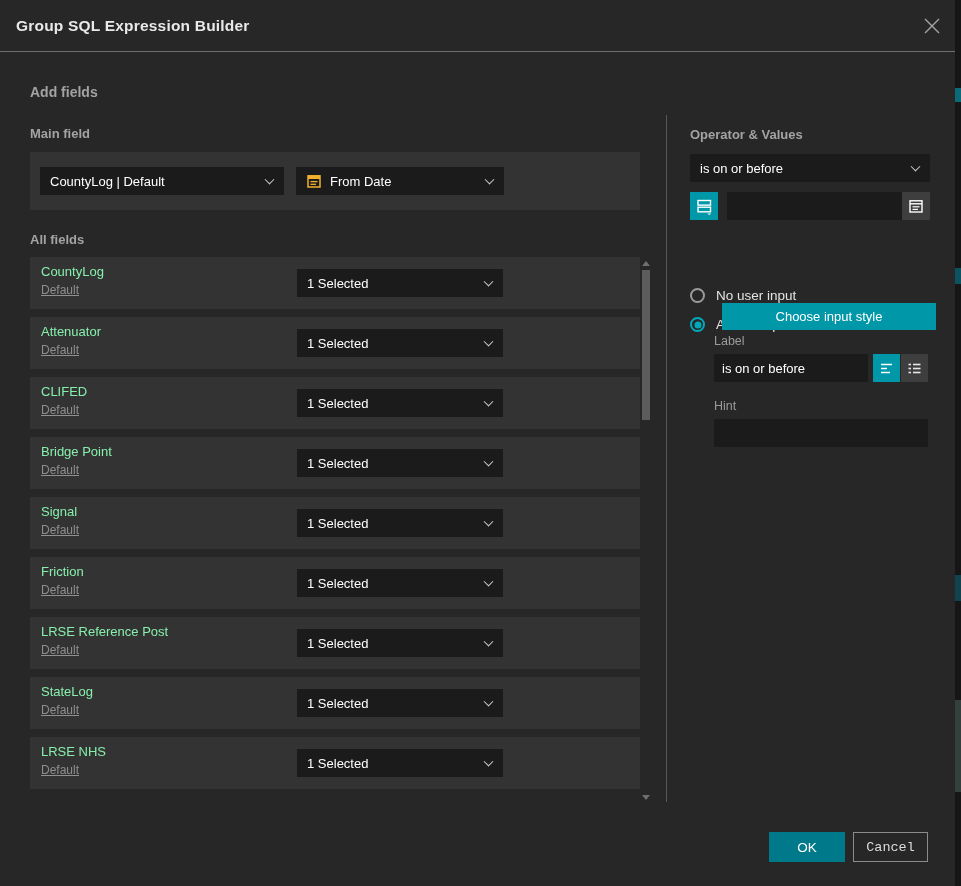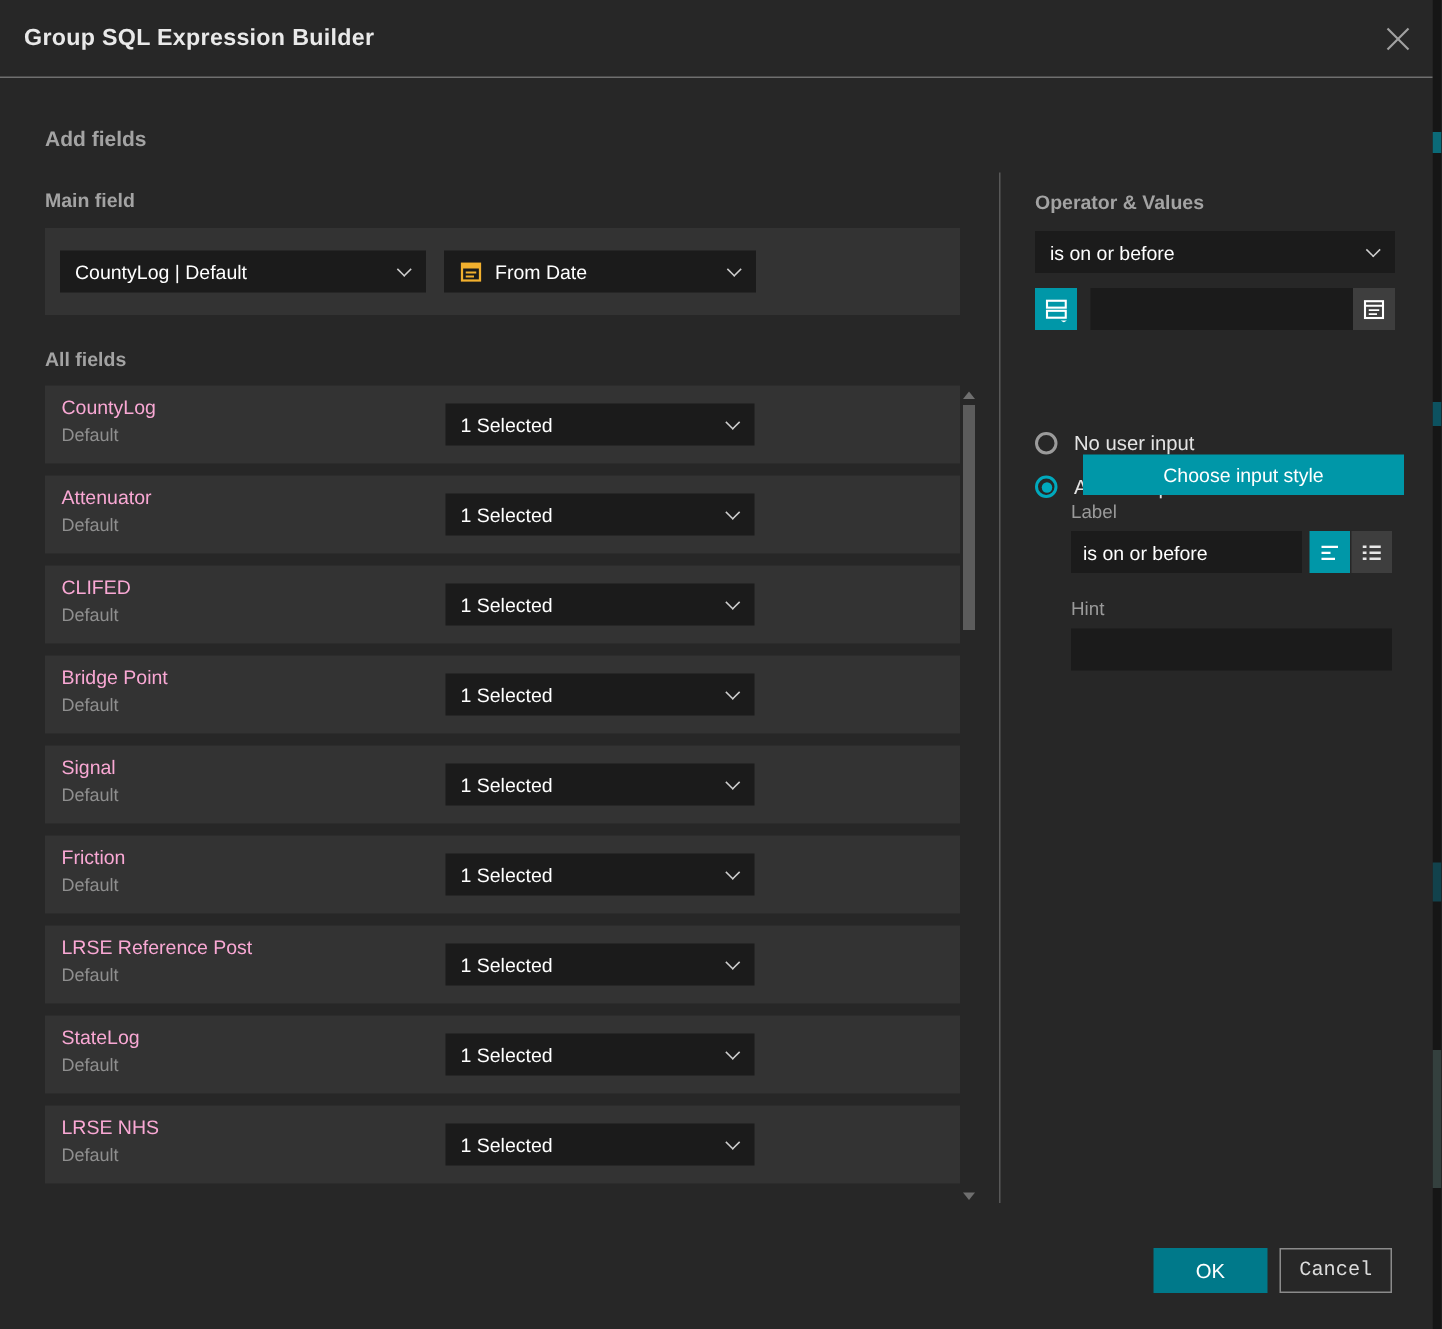--- a/index.html
+++ b/index.html
@@ -41,22 +41,22 @@
     background:#1b1b1b; border:none; color:#fff; font-size:13px;
     padding:0 8px; height:28px; font-family:"Liberation Sans", sans-serif;
   }
 
   
   .main-panel { position:absolute; left:30px; top:152px; width:610px; height:58px; background:#333333; }
 
   
   .rows { position:absolute; left:30px; top:257px; width:610px; }
   .field-row { position:relative; height:52px; background:#333333; margin-bottom:8px; }
-  .field-name { position:absolute; left:11px; top:7px; font-size:13px; color:#f9a8d4; }
-  .field-sub  { position:absolute; left:11px; top:26px; font-size:12px; color:#8f8f8f; }
+  .field-name { position:absolute; left:11px; top:7px; font-size:13px; color:#86efac; }
+  .field-sub  { position:absolute; left:11px; top:26px; font-size:12px; color:#8f8f8f;text-decoration:underline; }
   .row-select { left:267px; top:12px; width:206px; }
 
   
   .scrollbar { position:absolute; left:641px; top:257px; width:10px; height:545px; }
   .sb-arrow { position:absolute; left:1px; width:0; height:0; border-left:4px solid transparent; border-right:4px solid transparent; }
   .sb-up   { top:4px;  border-bottom:5px solid #6f6f6f; }
   .sb-down { bottom:2px; border-top:5px solid #6f6f6f; }
   .sb-thumb { position:absolute; left:1px; top:13px; width:8px; height:150px; background:#5c5c5c; }
 
   

